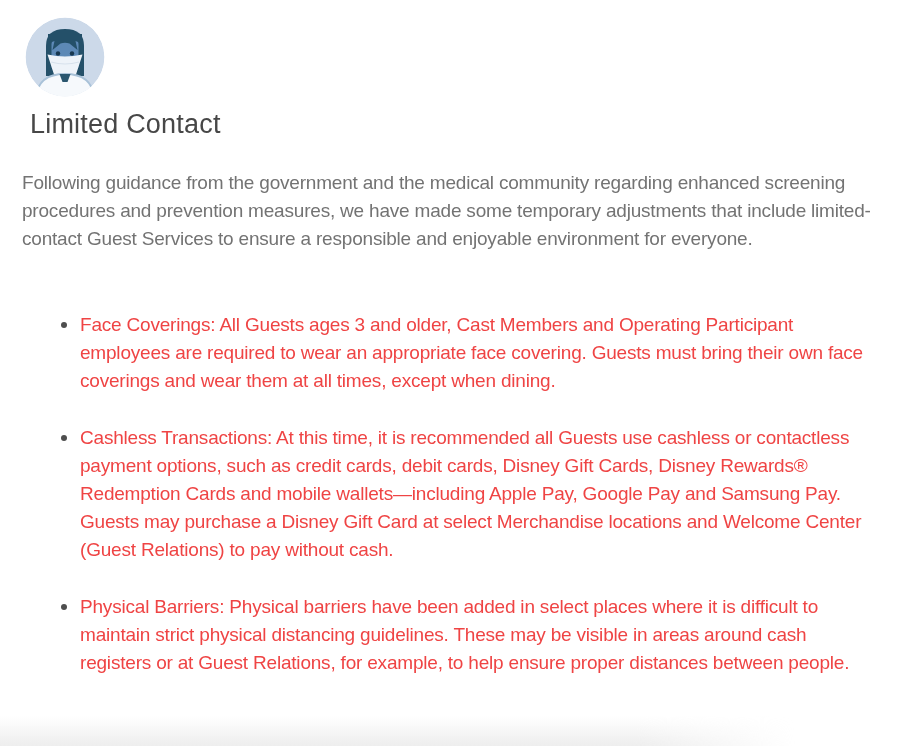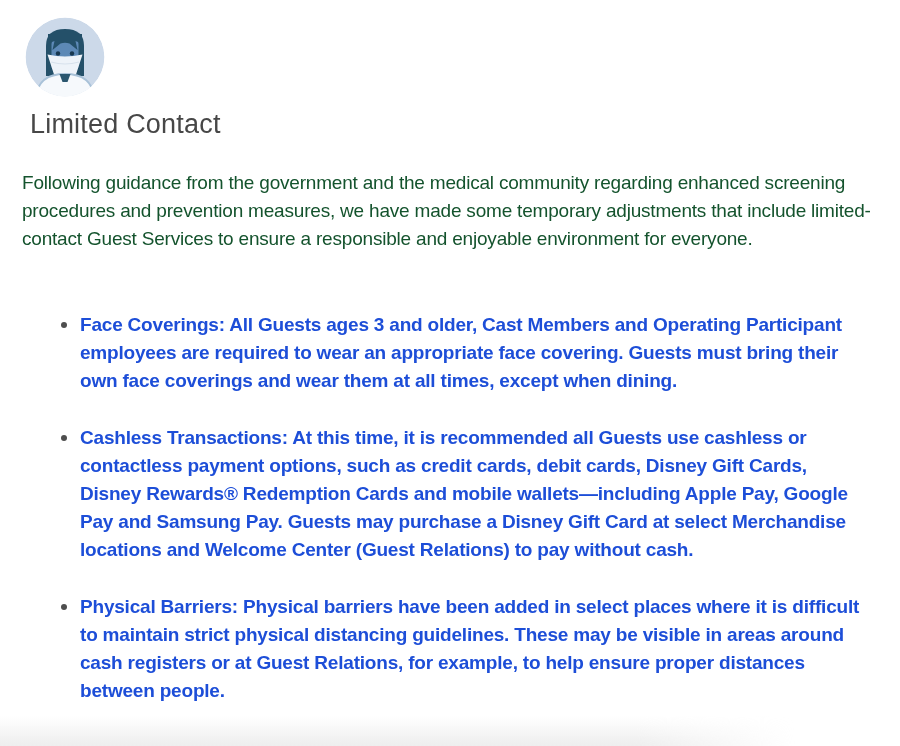--- a/index.html
+++ b/index.html
@@ -35,40 +35,39 @@
   }
   .intro {
     position: absolute;
     left: 22px;
     top: 169px;
     width: 852px;
     margin: 0;
     font-size: 19px;
     line-height: 28px;
     letter-spacing: -0.2px;
-    color: #14532d;
+    color: #737373;
   }
   .guidelines-list {
     position: absolute;
     left: 22px;
     top: 311px;
     width: 842px;
     margin: 0;
     padding: 0;
     list-style: none;
   }
   .guidelines-list li {
     position: relative;
     padding-left: 58px;
     margin: 0 0 29px 0;
     font-size: 19px;
     line-height: 28px;
     letter-spacing: -0.2px;
-    color: #1d4ed8;
-    font-weight: bold;
+    color: #ef4444;
   }
   .bullet-dot {
     position: absolute;
     left: 39px;
     top: 11px;
     width: 6px;
     height: 6px;
     border-radius: 50%;
     background: #4e4e4e;
   }

